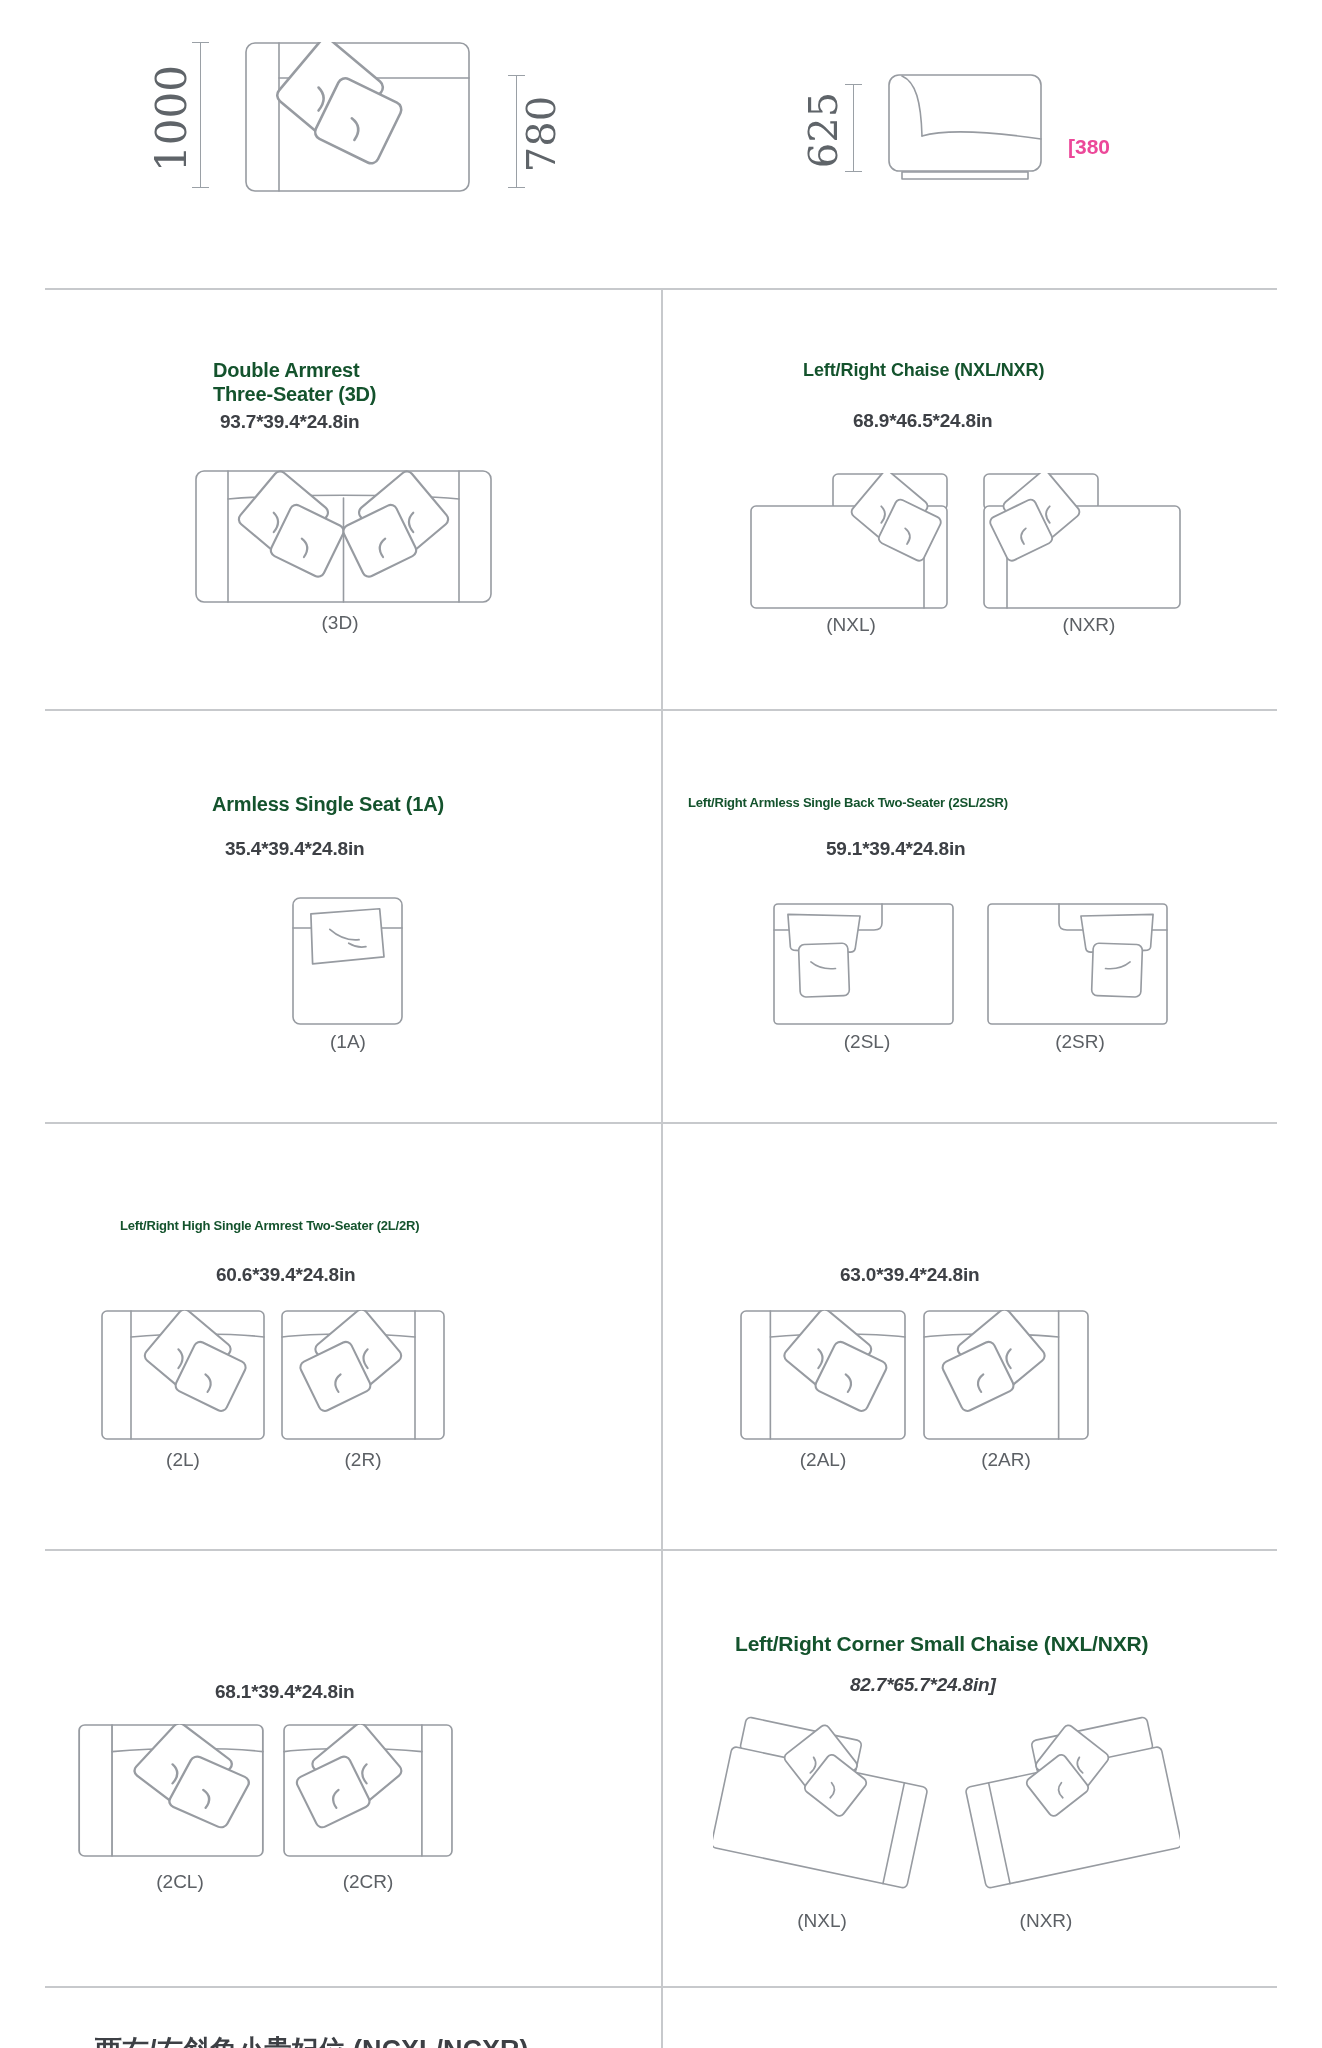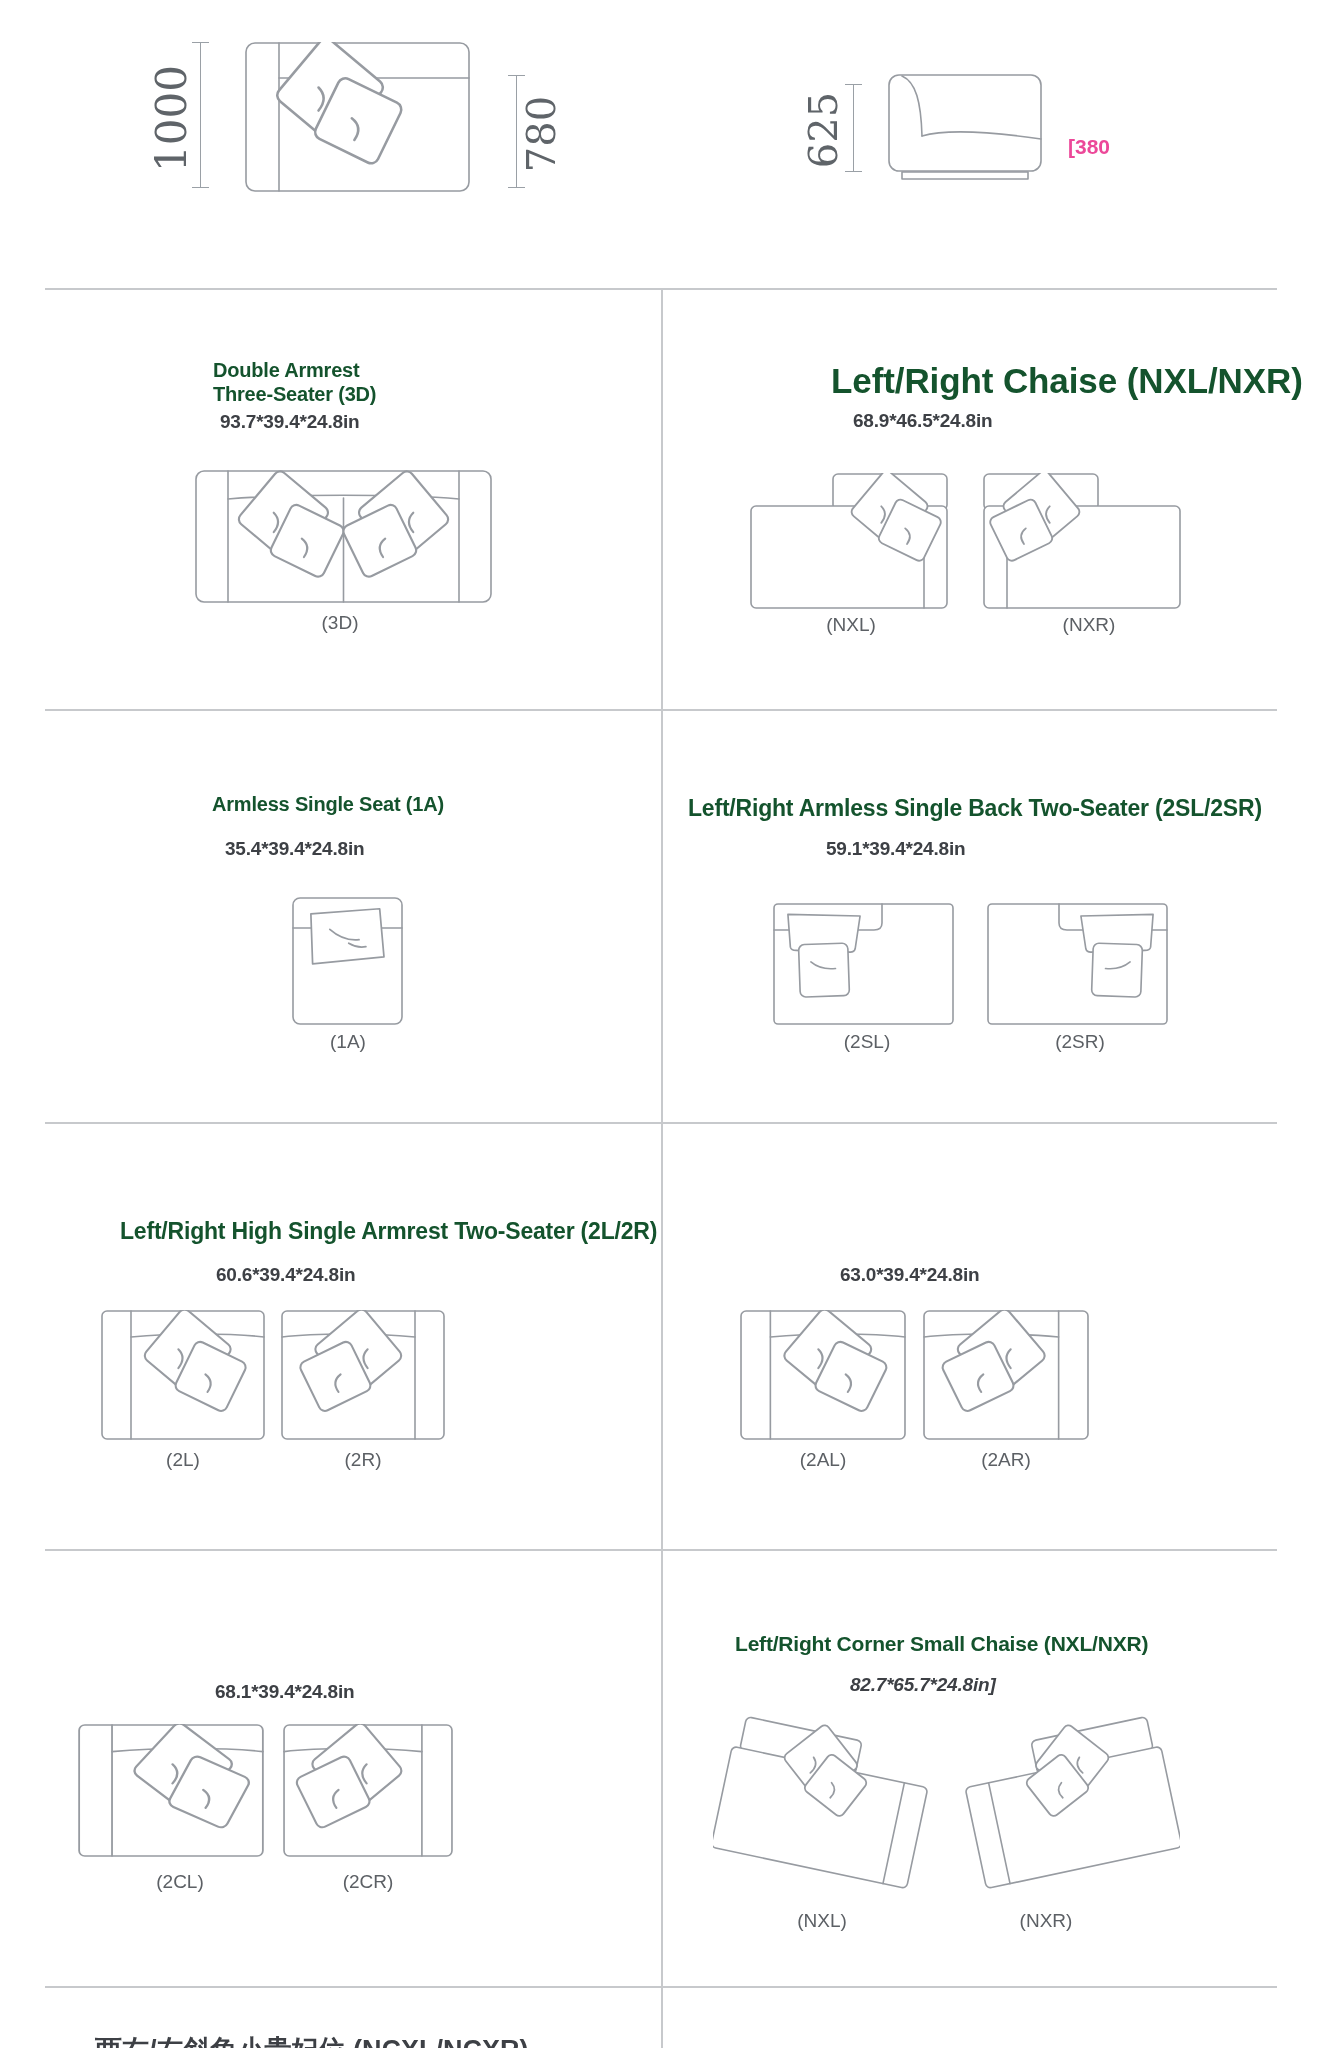--- a/index.html
+++ b/index.html
@@ -9,22 +9,22 @@
   .hline{position:absolute;left:45px;width:1232px;height:1.5px;background:#c7c9cc;}
   .vline-grid{position:absolute;width:1.5px;background:#c7c9cc;}
   .dimline{position:absolute;width:1px;background:#9aa0a6;}
   .dimline::before,.dimline::after{content:"";position:absolute;left:-8px;width:17px;height:1px;background:#9aa0a6;}
   .dimline::before{top:0;}
   .dimline::after{bottom:0;}
   .rottext{position:absolute;font-family:"DejaVu Serif",serif;color:#5f6469;text-align:center;
            transform:rotate(-90deg);white-space:nowrap;}
   .title{position:absolute;font-weight:700;color:#14532d;letter-spacing:-0.2px;line-height:1.18;white-space:nowrap;}
   .t20{font-size:20px;}
-  .t19{font-size:23px;}
-  .t27{font-size:35px;letter-spacing:-0.1px;margin-left:28px;}
+  .t19{font-size:13px;}
+  .t27{font-size:18px;letter-spacing:-0.1px;}
   .dims{position:absolute;font-weight:700;color:#3d4045;font-size:19px;letter-spacing:-0.2px;white-space:nowrap;margin-left:43px;}
   .figlabel{position:absolute;transform:translateX(-50%);font-size:19px;color:#5c6065;white-space:nowrap;}
   .fig{position:absolute;}
   .mirror{transform:scaleX(-1);}
   .partialtext{position:absolute;font-weight:700;font-size:27px;color:#3d4045;white-space:nowrap;}
   svg .art{stroke:#979ba1;stroke-width:1.6;fill:none;stroke-linejoin:round;stroke-linecap:round;}
   svg .artfill{fill:#fff;}
 </style>
 </head>
 <body>

